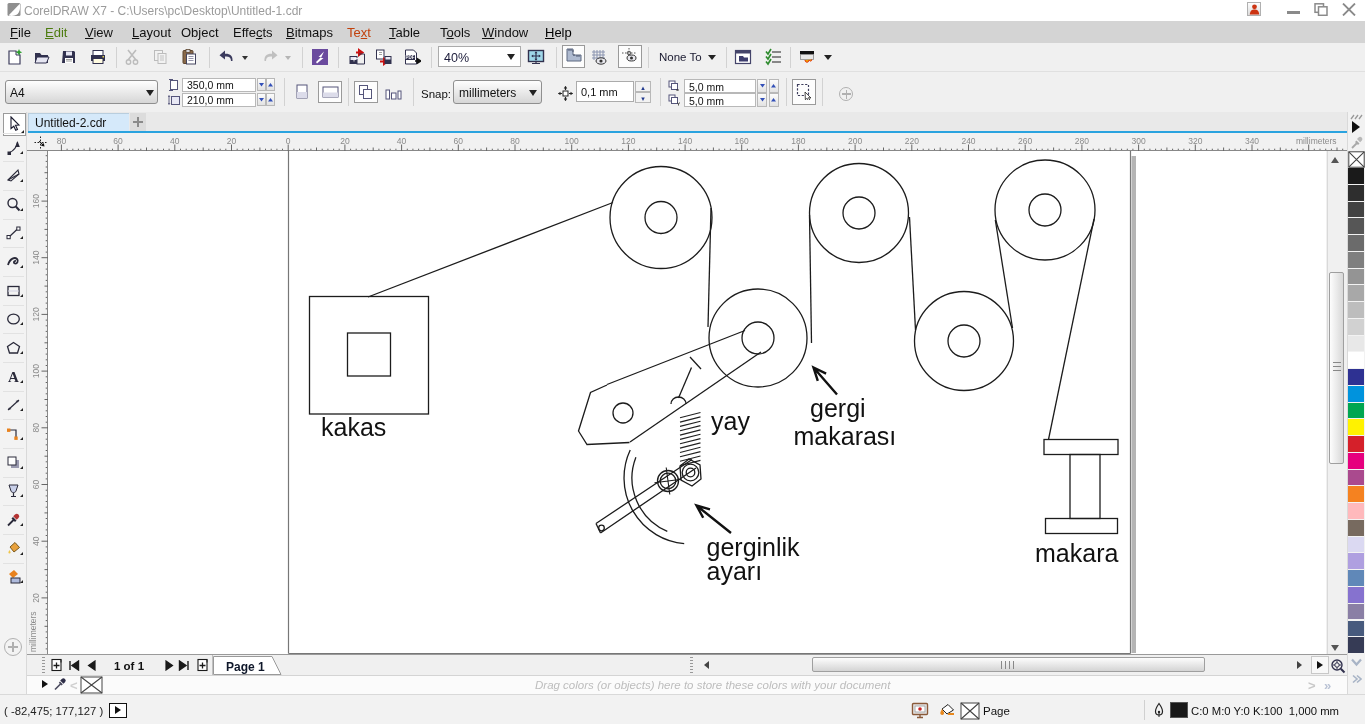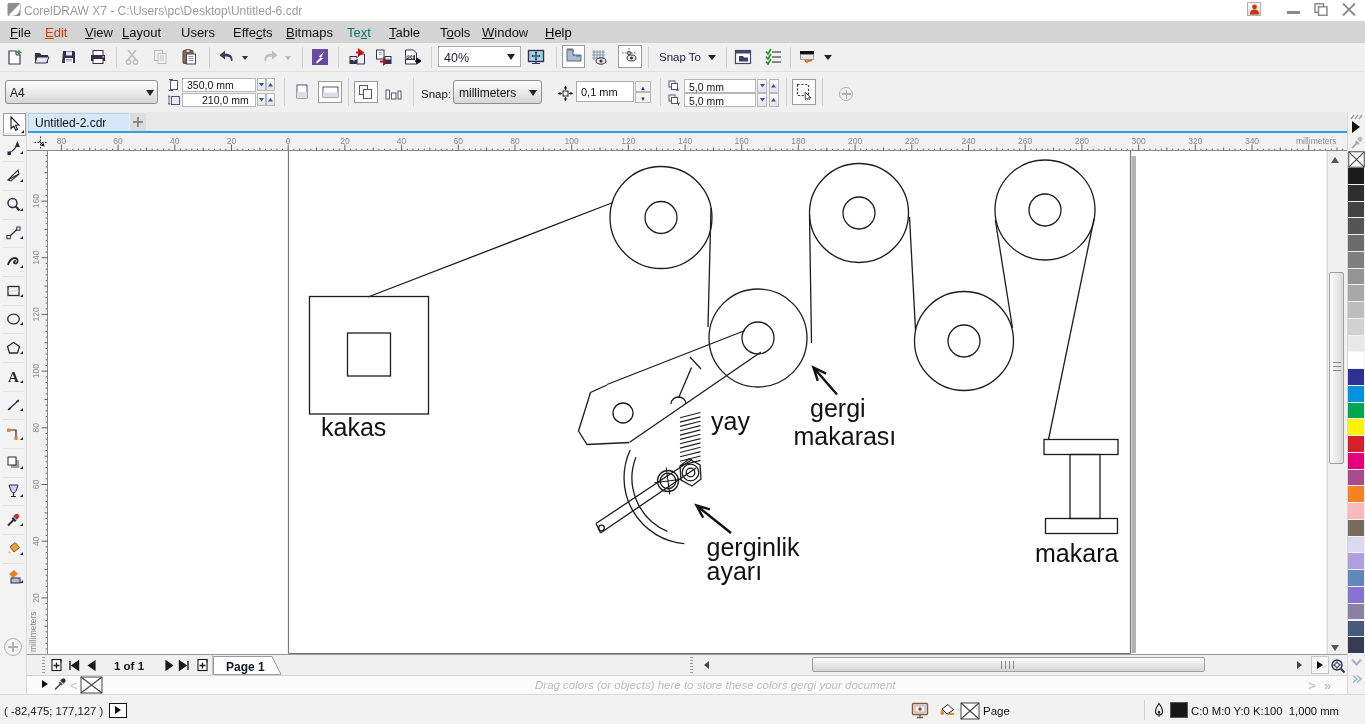--- a/index.html
+++ b/index.html
@@ -3,43 +3,43 @@
 html,body{margin:0;padding:0;width:1365px;height:724px;overflow:hidden;background:#f0f0f0;font-family:'Liberation Sans',sans-serif}
 *{box-sizing:border-box}
 .abs{position:absolute}
 </style></head><body>
 <div style="position:relative;width:1365px;height:724px">
 <div class="abs" style="left:0;top:0;width:1365px;height:21px;background:#fff"></div>
 <svg style="position:absolute;left:7px;top:2px" width="14" height="15" viewBox="0 0 14 15">
       <rect x="0.5" y="1" width="13" height="13" rx="1.5" fill="#8f8f8f"></rect>
       <path d="M1.5,13.5 L12.8,1.8 C13.5,6 13,10 10,12.5 C8,14 4,14.2 1.5,13.5 Z" fill="#fff"></path>
     </svg>
-    <div style="position:absolute;left:24px;top:4px;font:12px 'Liberation Sans',sans-serif;color:#9b9b9b">CorelDRAW X7 - C:\Users\pc\Desktop\Untitled-6.cdr</div>
+    <div style="position:absolute;left:24px;top:4px;font:12px 'Liberation Sans',sans-serif;color:#9b9b9b">CorelDRAW X7 - C:\Users\pc\Desktop\Untitled-1.cdr</div>
     <div style="position:absolute;left:1247px;top:2px;width:14px;height:14px;background:linear-gradient(#fdfdfd,#dcdcdc);border:1px solid #b0b0b0"></div>
     <svg style="position:absolute;left:1249px;top:3px" width="11" height="12" viewBox="0 0 11 12">
       <circle cx="5.5" cy="3.8" r="2.4" fill="#cc3311"></circle>
       <path d="M0.8,11.5 C1,7.8 3,6.5 5.5,6.5 C8,6.5 10,7.8 10.2,11.5 Z" fill="#cc3311"></path>
     </svg>
     <div style="position:absolute;left:1287px;top:11px;width:13px;height:3px;background:#8a8a8a"></div>
     <svg style="position:absolute;left:1314px;top:3px" width="14" height="13" viewBox="0 0 14 13">
       <rect x="1" y="0.8" width="8.5" height="8.5" fill="none" stroke="#8a8a8a" stroke-width="1.5"></rect>
       <rect x="4.5" y="3.8" width="8.5" height="8.5" fill="#fff" stroke="#8a8a8a" stroke-width="1.5"></rect>
     </svg>
     <svg style="position:absolute;left:1342px;top:3px" width="14" height="13" viewBox="0 0 14 13">
       <path d="M1,0.5 L13,12.5 M13,0.5 L1,12.5" stroke="#8a8a8a" stroke-width="1.8"></path>
     </svg>
 <div class="abs" style="left:0;top:21px;width:1365px;height:22px;background:#d4d4d4"></div>
 <div style="position:absolute;left:10px;top:25px;font:13px 'Liberation Sans',sans-serif;color:#111"><span style="text-decoration:underline">F</span>ile</div>
-    <div style="position:absolute;left:45px;top:25px;font:13px 'Liberation Sans',sans-serif;color:#c2410c"><span style="text-decoration:underline">E</span>dit</div>
+    <div style="position:absolute;left:45px;top:25px;font:13px 'Liberation Sans',sans-serif;color:#4d7c0f"><span style="text-decoration:underline">E</span>dit</div>
     <div style="position:absolute;left:85px;top:25px;font:13px 'Liberation Sans',sans-serif;color:#111"><span style="text-decoration:underline">V</span>iew</div>
-    <div style="position:absolute;left:122px;top:25px;font:13px 'Liberation Sans',sans-serif;color:#111"><span style="text-decoration:underline">L</span>ayout</div>
-    <div style="position:absolute;left:181px;top:25px;font:13px 'Liberation Sans',sans-serif;color:#111">Users</div>
+    <div style="position:absolute;left:132px;top:25px;font:13px 'Liberation Sans',sans-serif;color:#111"><span style="text-decoration:underline">L</span>ayout</div>
+    <div style="position:absolute;left:181px;top:25px;font:13px 'Liberation Sans',sans-serif;color:#111">Object</div>
     <div style="position:absolute;left:233px;top:25px;font:13px 'Liberation Sans',sans-serif;color:#111">Effe<span style="text-decoration:underline">c</span>ts</div>
     <div style="position:absolute;left:286px;top:25px;font:13px 'Liberation Sans',sans-serif;color:#111"><span style="text-decoration:underline">B</span>itmaps</div>
-    <div style="position:absolute;left:347px;top:25px;font:13px 'Liberation Sans',sans-serif;color:#0f766e">Te<span style="text-decoration:underline">x</span>t</div>
+    <div style="position:absolute;left:347px;top:25px;font:13px 'Liberation Sans',sans-serif;color:#c2410c">Te<span style="text-decoration:underline">x</span>t</div>
     <div style="position:absolute;left:389px;top:25px;font:13px 'Liberation Sans',sans-serif;color:#111"><span style="text-decoration:underline">T</span>able</div>
     <div style="position:absolute;left:440px;top:25px;font:13px 'Liberation Sans',sans-serif;color:#111">T<span style="text-decoration:underline">o</span>ols</div>
     <div style="position:absolute;left:482px;top:25px;font:13px 'Liberation Sans',sans-serif;color:#111"><span style="text-decoration:underline">W</span>indow</div>
     <div style="position:absolute;left:545px;top:25px;font:13px 'Liberation Sans',sans-serif;color:#000000"><span style="text-decoration:underline">H</span>elp</div>
 <div class="abs" style="left:0;top:43px;width:1365px;height:29px;background:#f0f0f0;border-bottom:1px solid #e0e0e0"></div>
 <div style="position:absolute;left:116px;top:47px;width:1px;height:21px;background:#d2d2d2"></div>
     <div style="position:absolute;left:209px;top:47px;width:1px;height:21px;background:#d2d2d2"></div>
     <div style="position:absolute;left:302px;top:47px;width:1px;height:21px;background:#d2d2d2"></div>
     <div style="position:absolute;left:338px;top:47px;width:1px;height:21px;background:#d2d2d2"></div>
     <div style="position:absolute;left:431px;top:47px;width:1px;height:21px;background:#d2d2d2"></div>
@@ -135,21 +135,21 @@
       <ellipse cx="10" cy="13" rx="5" ry="3.2" fill="#e8e8ee" stroke="#333"></ellipse>
       <circle cx="10" cy="13" r="1.6" fill="#333"></circle>
     </svg>
     <div style="position:absolute;left:618px;top:45px;width:24px;height:23px;background:#fdfdfd;border:1px solid #9a9a9a"></div>
     <svg style="position:absolute;left:621px;top:47px" width="18" height="18" viewBox="0 0 18 18">
       <path d="M8,1 V14 M1,6 H15" stroke="#555" stroke-width="1" stroke-dasharray="1.5,1.5"></path>
       <circle cx="8" cy="6" r="1.8" fill="none" stroke="#555"></circle>
       <ellipse cx="10.5" cy="11" rx="4.5" ry="3" fill="#e8e8ee" stroke="#333"></ellipse>
       <circle cx="10.5" cy="11" r="1.5" fill="#333"></circle>
     </svg>
-    <div style="position:absolute;left:659px;top:51px;font:11.5px 'Liberation Sans',sans-serif;color:#1a1a30">Snap To</div>
+    <div style="position:absolute;left:659px;top:51px;font:11.5px 'Liberation Sans',sans-serif;color:#1a1a30">None To</div>
     <div style="position:absolute;left:708px;top:55px;width:0;height:0;border:4px solid transparent;border-top:5px solid #222"></div>
     <svg style="position:absolute;left:734px;top:48px" width="18" height="18" viewBox="0 0 18 18">
       <rect x="1.5" y="2.5" width="15" height="13" fill="#fff" stroke="#44446a" stroke-width="1.2"></rect>
       <rect x="1.5" y="2.5" width="15" height="3" fill="#44446a"></rect>
       <path d="M5,8 h4 l1,1.5 h4 v4 H5 Z" fill="#3d3d6e"></path>
     </svg>
     <svg style="position:absolute;left:765px;top:48px" width="18" height="18" viewBox="0 0 18 18">
       <path d="M7,4 H16 M7,9 H16 M7,14 H16" stroke="#666" stroke-width="1.4"></path>
       <path d="M1,3.5 l2,2.5 3,-5 M1,8.5 l2,2.5 3,-5 M1,13.5 l2,2.5 3,-5" stroke="#2e8b2e" stroke-width="1.6" fill="none"></path>
     </svg>
@@ -181,21 +181,21 @@
     <div style="position:absolute;left:187px;top:79.0px;font:10.5px 'Liberation Sans',sans-serif;color:#111">350,0 mm</div>
     <div style="position:absolute;left:257.0px;top:77.5px;width:8.6px;height:13.5px;background:linear-gradient(#fcfcfc,#e2e2e2);border:1px solid #b8b8b8"></div>
     <svg style="position:absolute;left:257.0px;top:79.5px" width="9" height="10" viewBox="0 0 9 10">
       <path d="M2,3 h5 l-2.5,3.5 Z" fill="#3350b8"></path>
     </svg>
     <div style="position:absolute;left:266.2px;top:77.5px;width:8.6px;height:13.5px;background:linear-gradient(#fcfcfc,#e2e2e2);border:1px solid #b8b8b8"></div>
     <svg style="position:absolute;left:266.2px;top:79.5px" width="9" height="10" viewBox="0 0 9 10">
       <path d="M4.5,3 L7,6.5 h-5 Z" fill="#3350b8"></path>
     </svg>
     <div style="position:absolute;left:182px;top:92.5px;width:74px;height:14px;background:#fff;border:1px solid #b8b8b8"></div>
-    <div style="position:absolute;left:202px;top:94.0px;font:10.5px 'Liberation Sans',sans-serif;color:#111">210,0 mm</div>
+    <div style="position:absolute;left:187px;top:94.0px;font:10.5px 'Liberation Sans',sans-serif;color:#111">210,0 mm</div>
     <div style="position:absolute;left:257.0px;top:92.5px;width:8.6px;height:13.5px;background:linear-gradient(#fcfcfc,#e2e2e2);border:1px solid #b8b8b8"></div>
     <svg style="position:absolute;left:257.0px;top:94.5px" width="9" height="10" viewBox="0 0 9 10">
       <path d="M2,3 h5 l-2.5,3.5 Z" fill="#3350b8"></path>
     </svg>
     <div style="position:absolute;left:266.2px;top:92.5px;width:8.6px;height:13.5px;background:linear-gradient(#fcfcfc,#e2e2e2);border:1px solid #b8b8b8"></div>
     <svg style="position:absolute;left:266.2px;top:94.5px" width="9" height="10" viewBox="0 0 9 10">
       <path d="M4.5,3 L7,6.5 h-5 Z" fill="#3350b8"></path>
     </svg>
     <svg style="position:absolute;left:296px;top:84px" width="12" height="15" viewBox="0 0 12 15">
       <rect x="1" y="1" width="10" height="13" fill="#fff" stroke="#55557a"></rect>
@@ -534,21 +534,21 @@
     <svg style="position:absolute;left:53px;top:676px" width="15" height="16" viewBox="0 0 15 16">
       <path d="M2,13.5 L8,7.5" stroke="#4a4a5e" stroke-width="1.6"></path>
       <path d="M7,5.5 L9.8,8.3 L8.6,9.5 L5.8,6.7 Z" fill="#4a4a5e"></path>
       <path d="M8.8,3 a2.2,2.2 0 0 1 3.2,3.2 l-1.6,1.6 L7.2,4.6 Z" fill="#2e2e48"></path>
     </svg>
     <div style="position:absolute;left:70px;top:678px;font:bold 13px 'Liberation Sans',sans-serif;color:#d0d0d0">&lt;</div>
     <svg style="position:absolute;left:80px;top:676px" width="23" height="18" viewBox="0 0 23 18">
       <rect x="1" y="1" width="21" height="16" fill="#fff" stroke="#444"></rect>
       <path d="M1,1 L22,17 M22,1 L1,17" stroke="#444" stroke-width="1.1"></path>
     </svg>
-    <div style="position:absolute;left:535px;top:679px;font:italic 11.5px 'Liberation Sans',sans-serif;color:#bdbdbd;white-space:nowrap">Drag colors (or objects) here to store these colors gergi your document</div>
+    <div style="position:absolute;left:535px;top:679px;font:italic 11.5px 'Liberation Sans',sans-serif;color:#bdbdbd;white-space:nowrap">Drag colors (or objects) here to store these colors with your document</div>
     <div style="position:absolute;left:1308px;top:678px;font:bold 13px 'Liberation Sans',sans-serif;color:#c8c8c8">&gt;</div>
     <div style="position:absolute;left:1324px;top:678px;font:bold 13px 'Liberation Sans',sans-serif;color:#b9c2d4">»</div>
 <div class="abs" style="left:0;top:694px;width:1365px;height:30px;background:#f2f2f2;border-top:1px solid #d9d9d9"></div>
 <div style="position:absolute;left:4px;top:705px;font:11.3px 'Liberation Sans',sans-serif;color:#222">( -82,475; 177,127 )</div>
     <div style="position:absolute;left:109px;top:703px;width:18px;height:15px;background:#fff;border:1.5px solid #111"></div>
     <div style="position:absolute;left:115px;top:706px;width:0;height:0;border:4.5px solid transparent;border-left:6px solid #111"></div>
     <svg style="position:absolute;left:911px;top:702px" width="18" height="17" viewBox="0 0 18 17">
       <rect x="1.5" y="1.5" width="15" height="11" rx="1" fill="#e8e8e8" stroke="#8a5a3a" stroke-width="1.4"></rect>
       <rect x="4" y="4" width="10" height="6" fill="#fff" stroke="#999" stroke-width="0.8"></rect>
       <circle cx="9" cy="7" r="1.8" fill="#cc2222"></circle>

